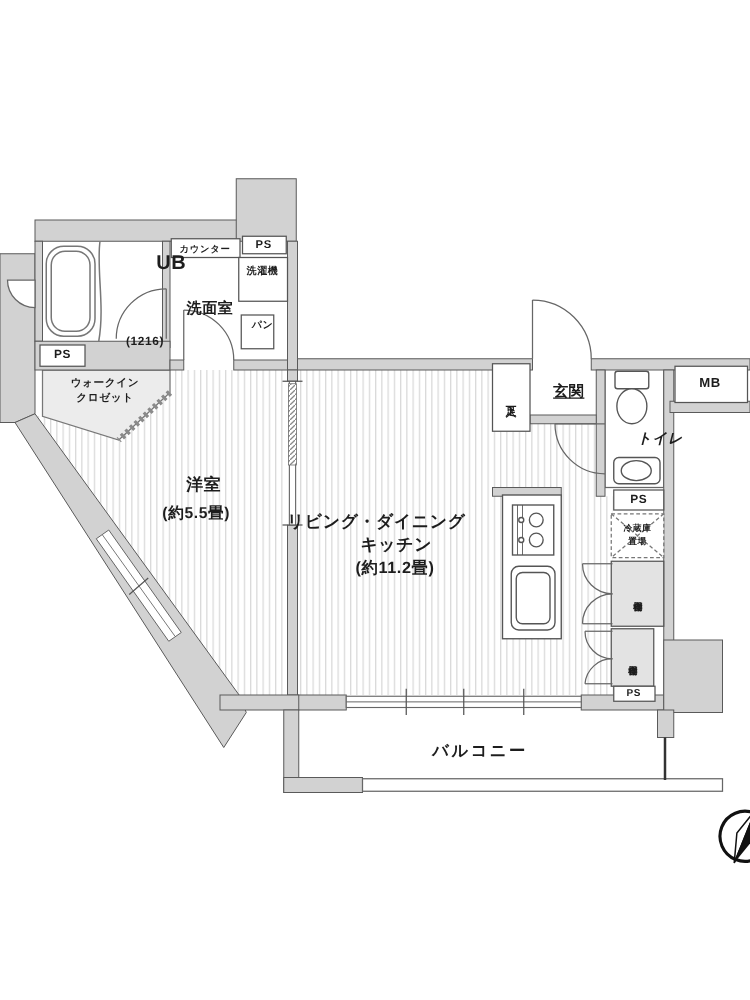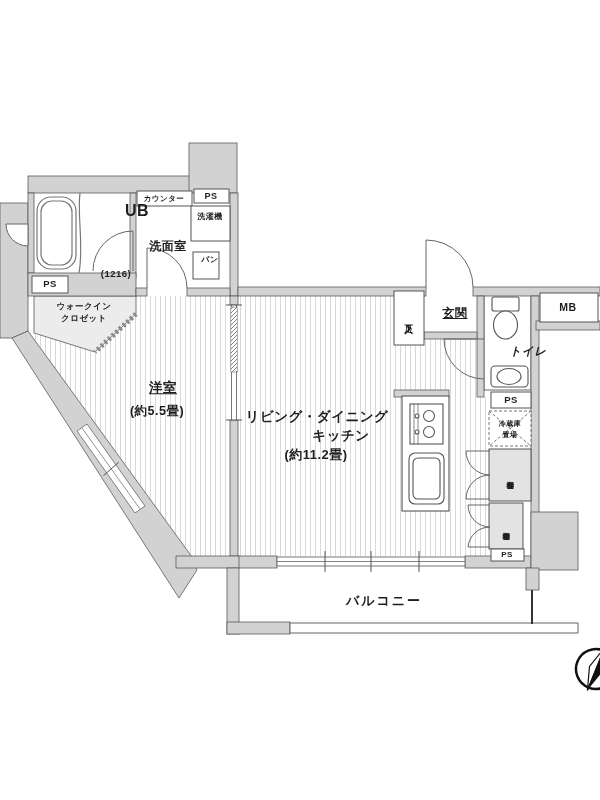--- a/index.html
+++ b/index.html
@@ -184,24 +184,24 @@
 <div class="lbl" style="left:116px;top:211px;font-size:16px;padding-left:42px;">UB</div>
 <div class="lbl" style="left:116px;top:226px;font-size:9.5px;margin-top:48px;">(1216)</div>
 <div class="lbl" style="left:164px;top:199px;font-size:7.5px;">カウンター</div>
 <div class="lbl" style="left:211px;top:196px;font-size:9px;">PS</div>
 <div class="lbl" style="left:210px;top:217px;font-size:8px;">洗濯機</div>
 <div class="lbl" style="left:210px;top:228px;font-size:8px;margin-top:32px;">パン</div>
 <div class="lbl" style="left:168px;top:246px;font-size:12px;text-align:right;">洗面室</div>
 <div class="lbl" style="left:50px;top:284px;font-size:9.5px;">PS</div>
 <div class="lbl" style="left:84px;top:306px;font-size:8.5px;">ウォークイン</div>
 <div class="lbl" style="left:84px;top:318px;font-size:8.5px;">クロゼット</div>
-<div class="lbl" style="left:163px;top:388px;font-size:13.5px;text-decoration:underline;">洋室</div>
+<div class="lbl" style="left:163px;top:388px;font-size:13.5px;">洋室</div>
 <div class="lbl" style="left:157px;top:411px;font-size:12.5px;text-align:center;">(約5.5畳)</div>
-<div class="lbl" style="left:317px;top:417px;font-size:13.5px;">リビング・ダイニング</div>
-<div class="lbl" style="left:317px;top:436px;font-size:13.5px;margin-left:24px;">キッチン</div>
+<div class="lbl" style="left:301px;top:417px;font-size:13.5px;">リビング・ダイニング</div>
+<div class="lbl" style="left:317px;top:436px;font-size:13.5px;">キッチン</div>
 <div class="lbl" style="left:316px;top:454px;font-size:13px;">(約11.2畳)</div>
 <div class="lbl" style="left:455px;top:313px;font-size:12px;text-decoration:underline;">玄関</div>
 <div class="lbl v" style="left:409px;top:318px;font-size:8.5px;">下足入</div>
 <div class="lbl" style="left:528px;top:352px;font-size:11.5px;font-style:italic;">トイレ</div>
 <div class="lbl" style="left:568px;top:307px;font-size:10.5px;">MB</div>
 <div class="lbl" style="left:511px;top:400px;font-size:9.5px;">PS</div>
 <div class="lbl" style="left:510px;top:423px;font-size:7px;">冷蔵庫</div>
 <div class="lbl" style="left:510px;top:434px;font-size:7px;">置場</div>
 <div class="lbl v" style="left:510px;top:475px;font-size:7.5px;">食器棚</div>
 <div class="lbl v" style="left:506px;top:526px;font-size:7.5px;">食器棚</div>

